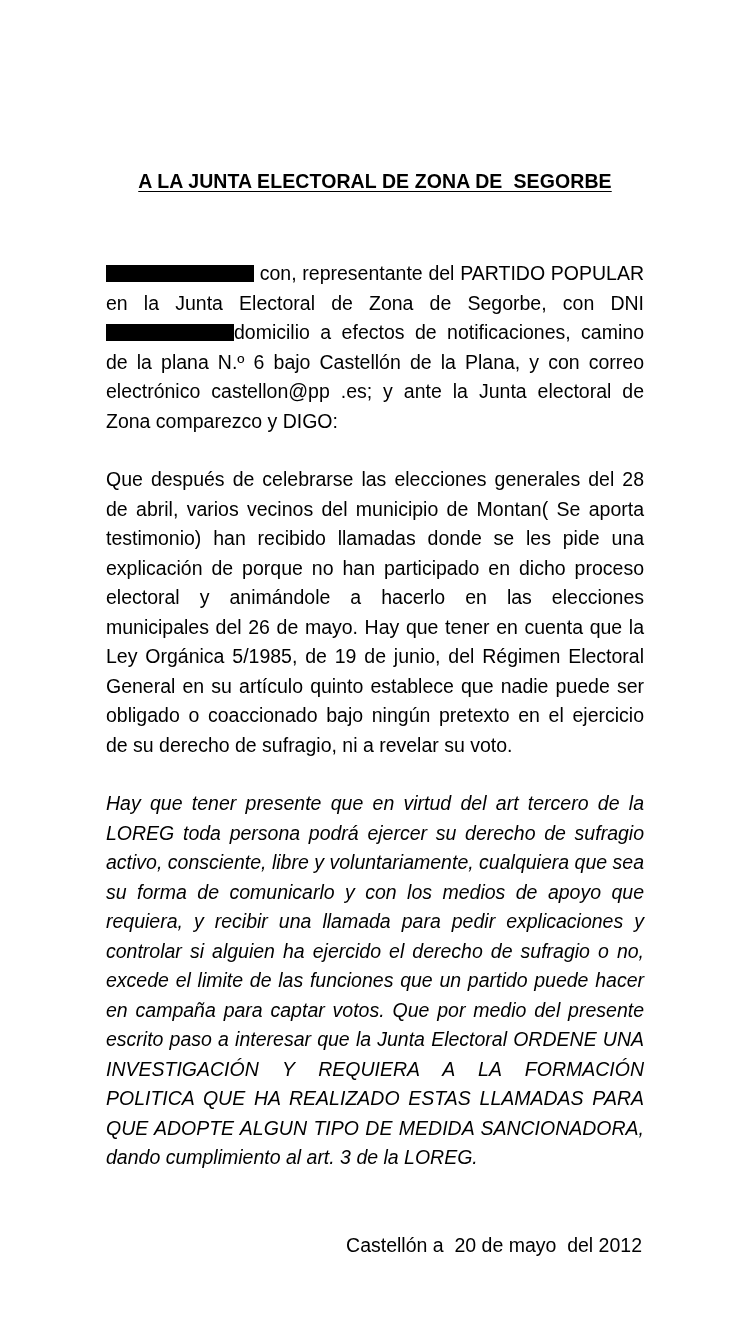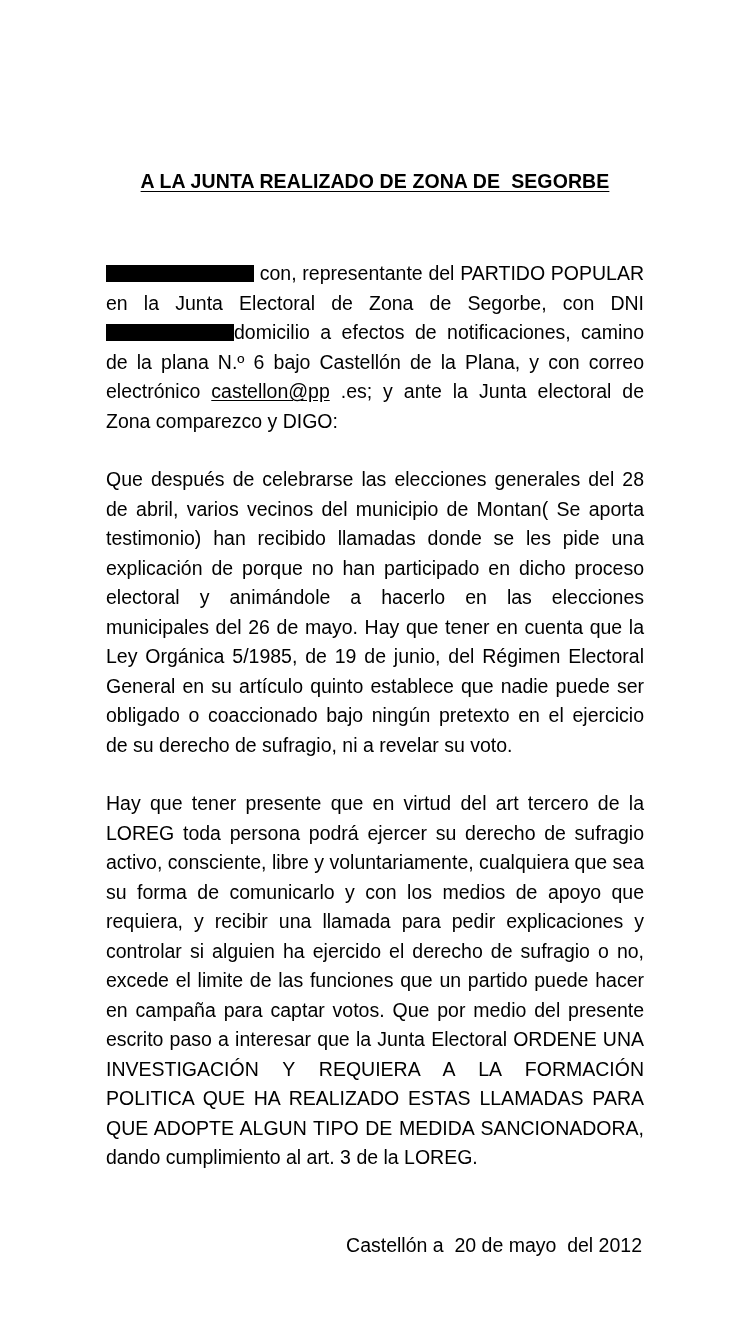--- a/index.html
+++ b/index.html
@@ -38,49 +38,49 @@
     line-height: 29.5px;
     text-align: justify;
     text-justify: inter-word;
   }
   .para {
     margin: 0 0 29px 0;
     text-align: justify;
   }
   .para:last-child {
     margin-bottom: 0;
+    font-style: italic;
   }
   .redaction {
     display: inline-block;
     background: #000000;
     vertical-align: -2px;
     height: 17px;
   }
   .redact-name { width: 148px; }
   .redact-dni { width: 128px; }
   .email {
-    text-decoration: underline;
     text-underline-offset: 2px;
   }
   .signoff {
     margin-top: 58px;
     font-size: 19.5px;
     line-height: 29.5px;
     text-align: right;
     padding-right: 2px;
     white-space: pre;
   }
   .caps { }
 </style>
 </head>
 <body>
 
 <div class="page">
 
-  <div class="doc-title">A LA JUNTA REALIZADO DE ZONA DE  SEGORBE</div>
+  <div class="doc-title">A LA JUNTA ELECTORAL DE ZONA DE  SEGORBE</div>
 
   <div class="body-block">
 
     <p class="para">
       <span class="redaction redact-name"></span><span> con, representante del PARTIDO POPULAR en la Junta Electoral de Zona de Segorbe, con DNI </span><span class="redaction redact-dni"></span><span>domicilio a efectos de notificaciones, camino de la plana N.º 6 bajo Castellón de la Plana, y con correo electrónico </span><span class="email">castellon@pp</span><span> .es; y ante la Junta electoral de Zona comparezco y DIGO:</span>
     </p>
 
     <p class="para">Que después de celebrarse las elecciones generales del 28 de abril, varios vecinos del municipio de Montan( Se aporta testimonio) han recibido llamadas donde se les pide una explicación de porque no han participado en dicho proceso electoral y animándole a hacerlo en las elecciones municipales del 26 de mayo. Hay que tener en cuenta que la Ley Orgánica 5/1985, de 19 de junio, del Régimen Electoral General en su artículo quinto establece que nadie puede ser obligado o coaccionado bajo ningún pretexto en el ejercicio de su derecho de sufragio, ni a revelar su voto.</p>
 
     <p class="para">

